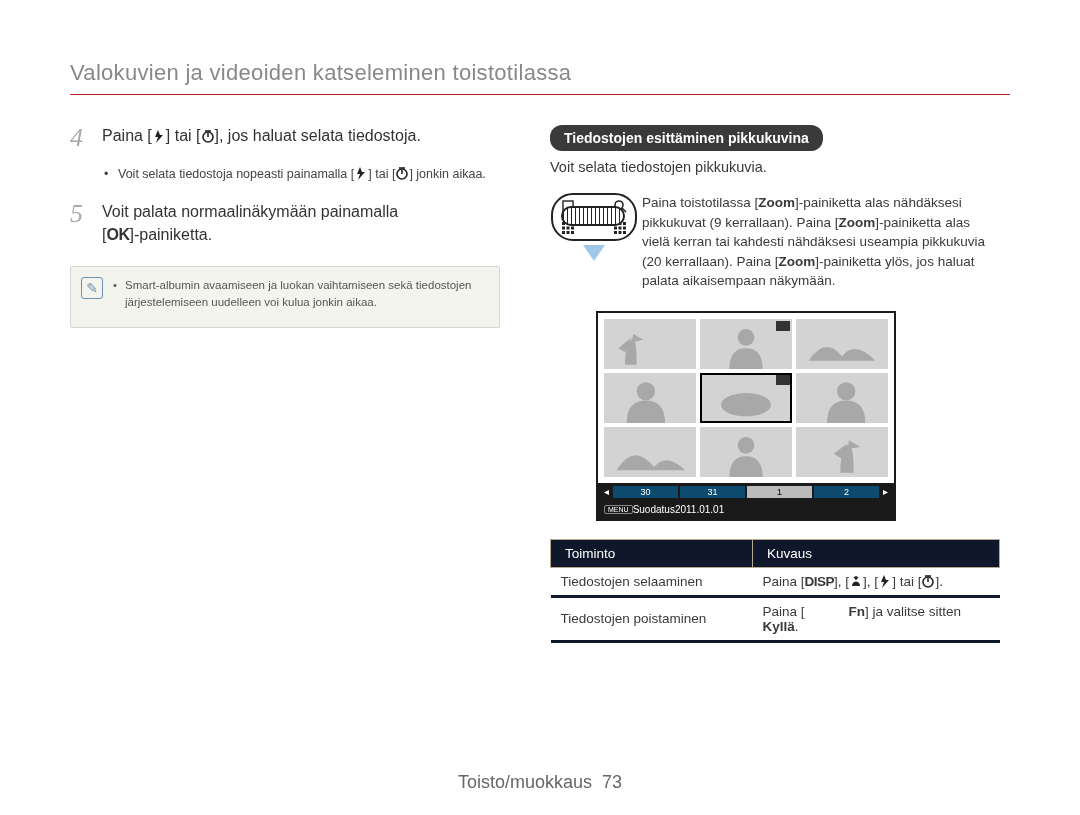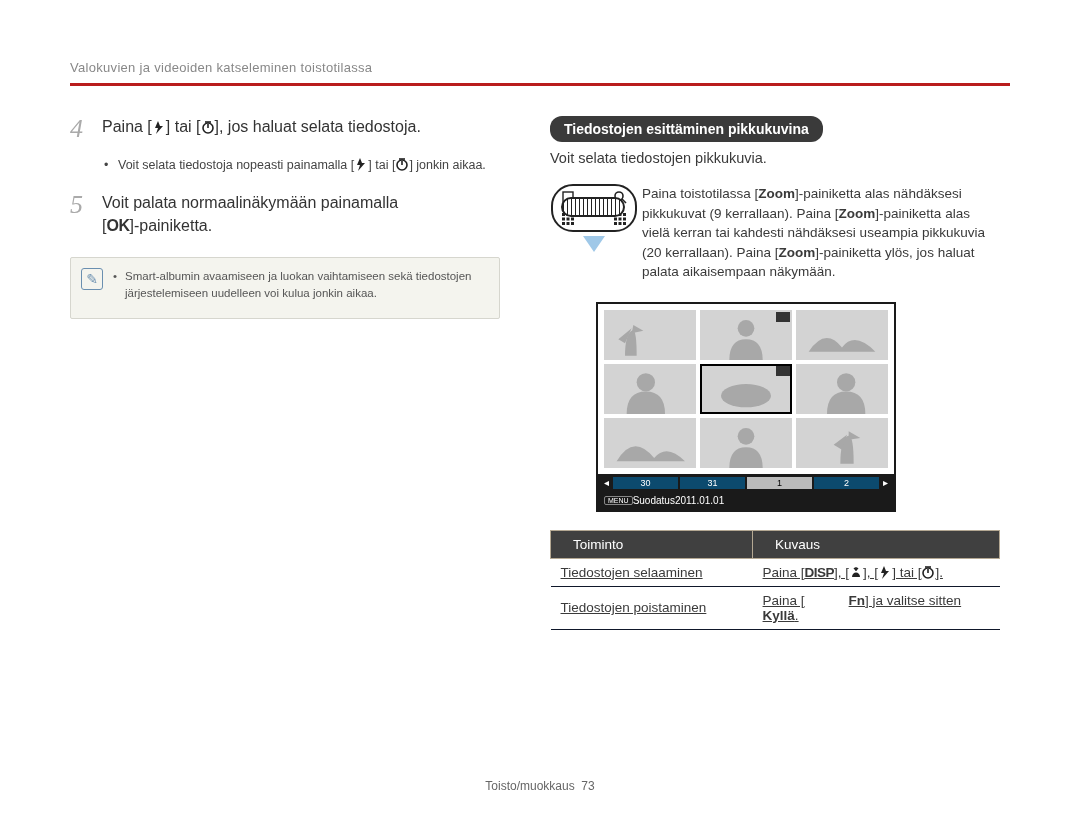--- a/index.html
+++ b/index.html
@@ -6,25 +6,25 @@
   body {
     font-family: Arial, Helvetica, sans-serif;
     background: #fff;
     color: #3a3a3a;
     width: 1080px;
     height: 815px;
     position: relative;
     padding: 60px 70px 40px 70px;
   }
   .page-title {
-    font-size: 13px;
+    font-size: 22px;
     font-weight: 300;
     color: #888;
     letter-spacing: 0.3px;
-    border-bottom: 3px solid #b91c1c;
+    border-bottom: 1px solid #b91c1c;
     padding-bottom: 8px;
     margin-bottom: 30px;
   }
   .cols { display: flex; gap: 50px; }
   .col-left { flex: 0 0 430px; }
   .col-right { flex: 0 0 450px; }
 
   
   .step { display: flex; gap: 12px; margin-bottom: 14px; }
   .step-num {
@@ -161,43 +161,42 @@
     font-size: 7px; padding: 0 3px;
   }
 
   
   table.func {
     width: 100%;
     border-collapse: collapse;
     font-size: 13.5px;
   }
   table.func th {
-    background: #404040;
+    background: #0f172a;
     color: #fff;
     font-weight: normal;
     text-align: left;
-    padding: 6px 22px;
+    padding: 6px 14px;
     border: 1px solid #b4a893;
   }
   table.func td {
     padding: 6px 10px;
-    border-bottom: 1px solid #0f172a;
-    text-decoration: underline;
+    border-bottom: 3px solid #0f172a;
   }
   table.func td:first-child { width: 45%; }
   .disp { font-weight: bold; letter-spacing: -0.5px; }
   .fn { font-weight: bold; padding-left: 44px; }
 
   .footer {
     position: absolute;
     bottom: 22px;
     width: 100%;
     left: 0;
     text-align: center;
-    font-size: 12px;
+    font-size: 18px;
     color: #666;
   }
 
   
   .glyph {
     display: inline-block;
     width: 14px; height: 14px;
     vertical-align: -2px;
   }
 </style>

